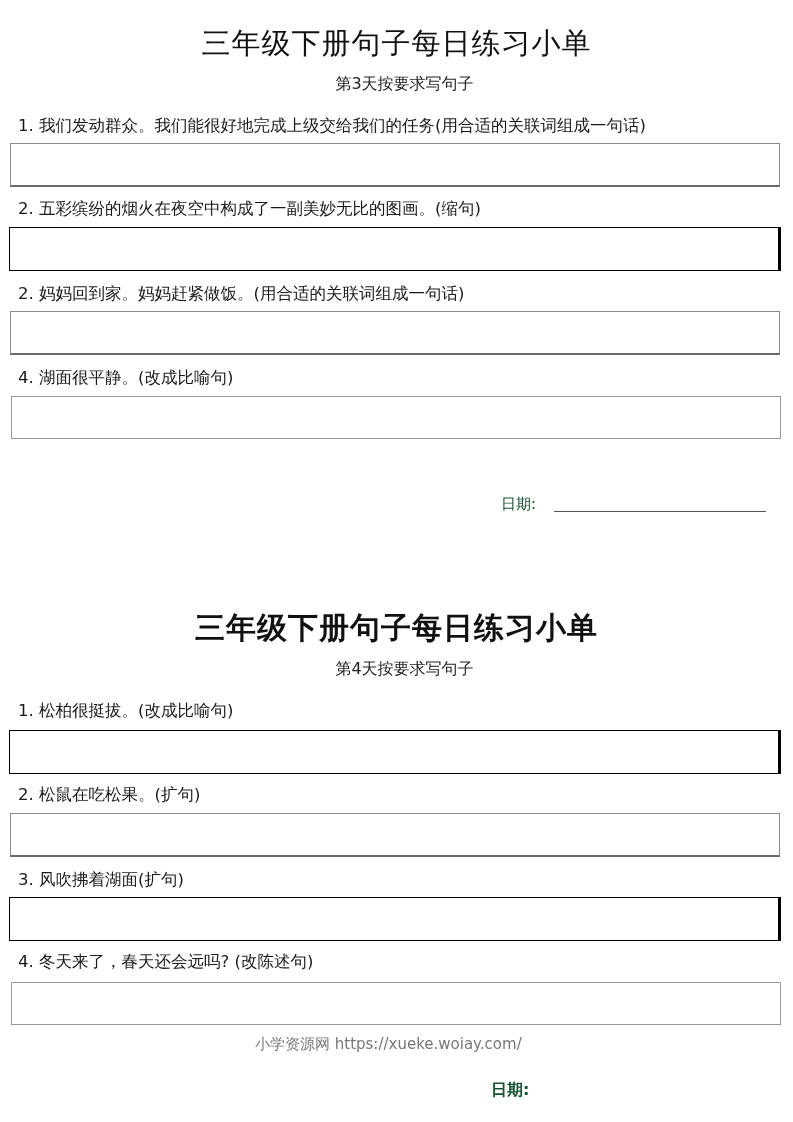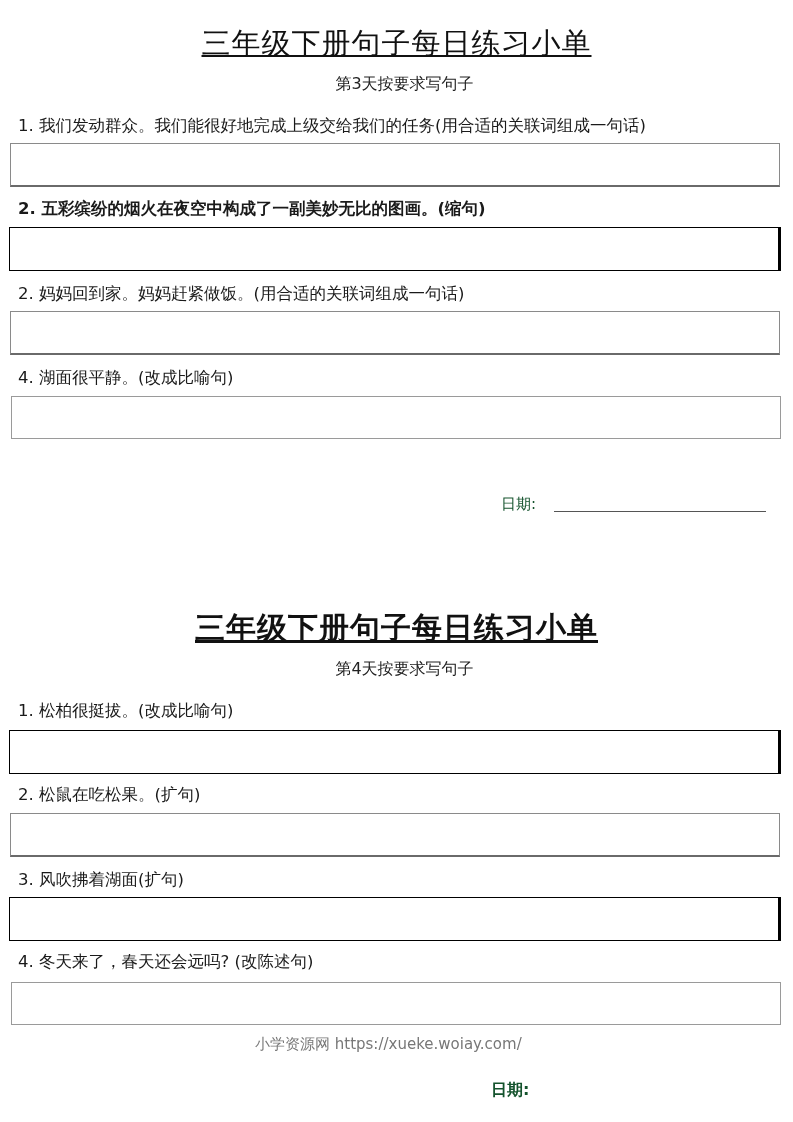--- a/index.html
+++ b/index.html
@@ -3,21 +3,21 @@
 <meta charset="utf-8">
 <style>
   html, body { margin: 0; padding: 0; background: #ffffff; }
   body {
     width: 793px; height: 1122px; position: relative; overflow: hidden;
     font-family: "DejaVu Sans", "Liberation Sans", sans-serif; color: #1a1a1a;
   }
   .abs { position: absolute; }
   .title {
     left: 0; width: 793px; text-align: center;
-    font-size: 29px; letter-spacing: 1px; color: #111; text-decoration: underline;
+    font-size: 29px; letter-spacing: 1px; color: #111;
   }
   .title.bold { font-weight: bold; font-size: 30px; }
   .subtitle {
     left: 8px; width: 793px; text-align: center;
     font-size: 16px; color: #222;
   }
   .subtitle.bold { font-weight: normal; }
   .q {
     left: 18px; font-size: 16.5px; color: #1a1a1a; white-space: nowrap;
   }
@@ -33,21 +33,21 @@
 </style>
 </head>
 <body>
 
 <div class="abs title" style="top:24px;">三年级下册句子每日练习小单</div>
 <div class="abs subtitle" style="top:74px;">第3天按要求写句子</div>
 
 <div class="abs q" style="top:115px;">1. 我们发动群众。我们能很好地完成上级交给我们的任务(用合适的关联词组成一句话)</div>
 <div class="abs box gray" style="left:10px; top:143px; width:770px; height:44px;"></div>
 
-<div class="abs q" style="top:198px;font-weight:bold;">2. 五彩缤纷的烟火在夜空中构成了一副美妙无比的图画。(缩句)</div>
+<div class="abs q" style="top:198px;">2. 五彩缤纷的烟火在夜空中构成了一副美妙无比的图画。(缩句)</div>
 <div class="abs box black" style="left:9px; top:227px; width:772px; height:44px;"></div>
 
 <div class="abs q" style="top:283px;">2. 妈妈回到家。妈妈赶紧做饭。(用合适的关联词组成一句话)</div>
 <div class="abs box gray" style="left:10px; top:311px; width:770px; height:44px;"></div>
 
 <div class="abs q" style="top:367px;">4. 湖面很平静。(改成比喻句)</div>
 <div class="abs box light" style="left:11px; top:396px; width:770px; height:43px;"></div>
 
 <div class="abs date-label" style="left:501px; top:495px;">日期:</div>
 <div class="abs date-line" style="left:554px; top:511px; width:212px;"></div>

